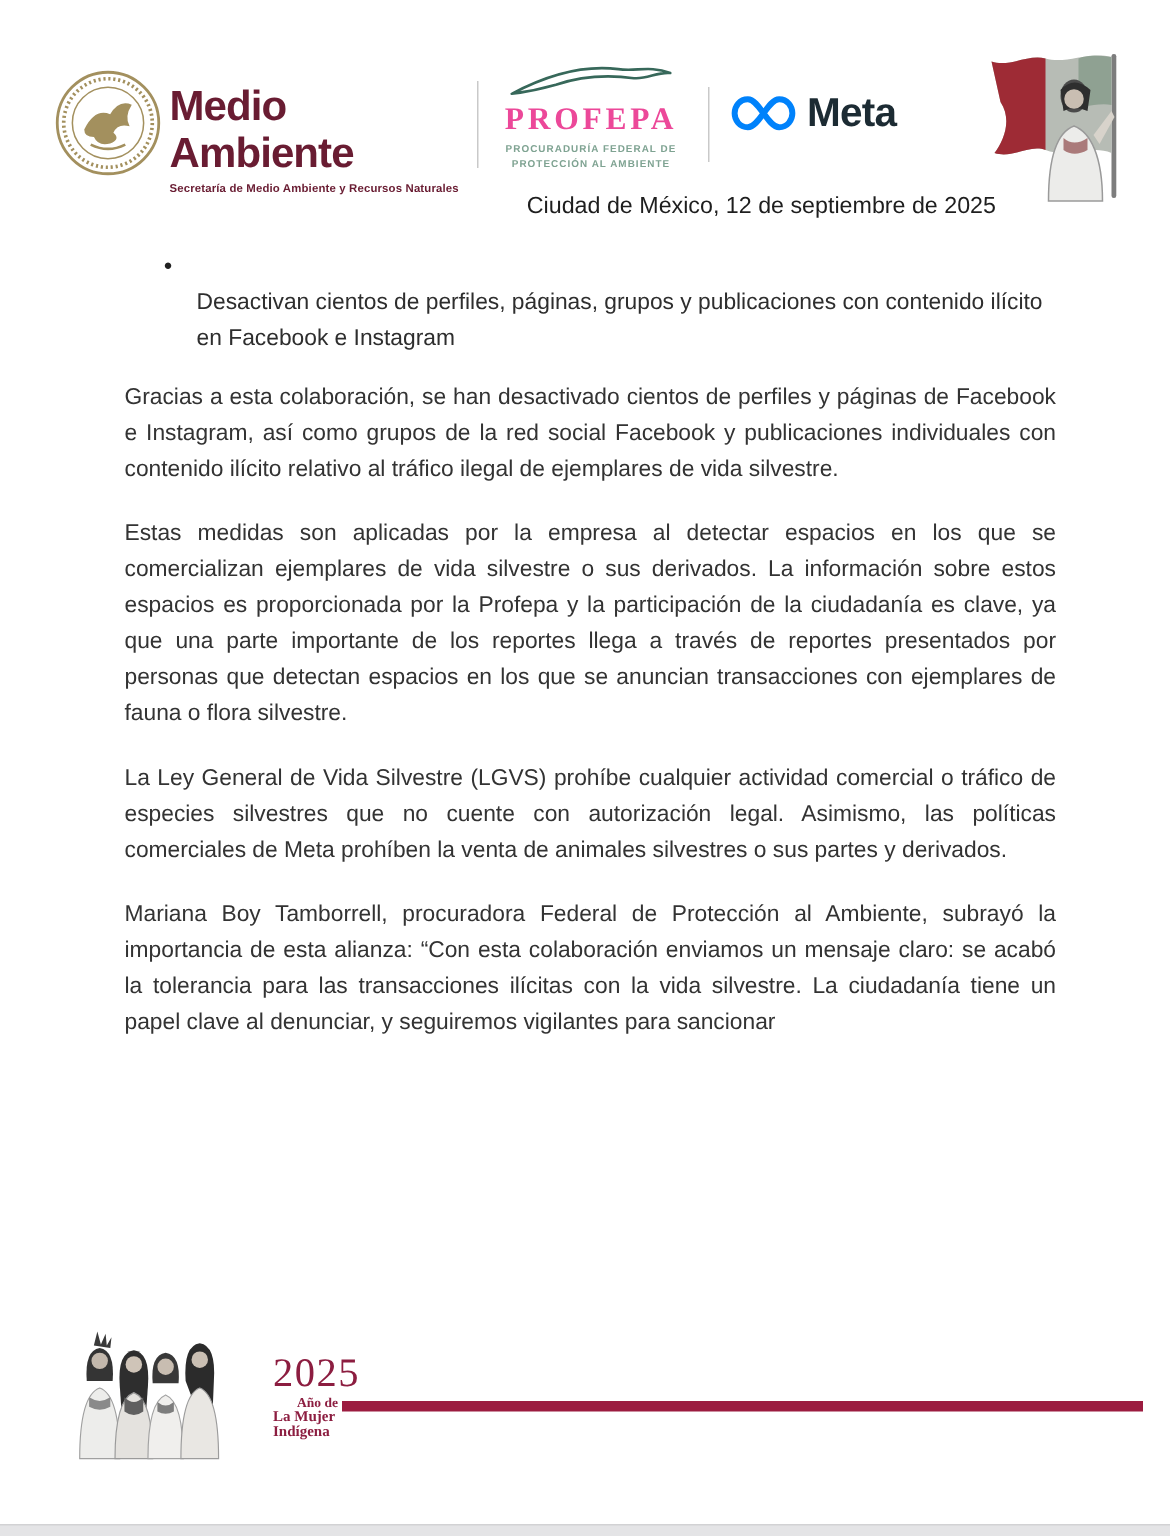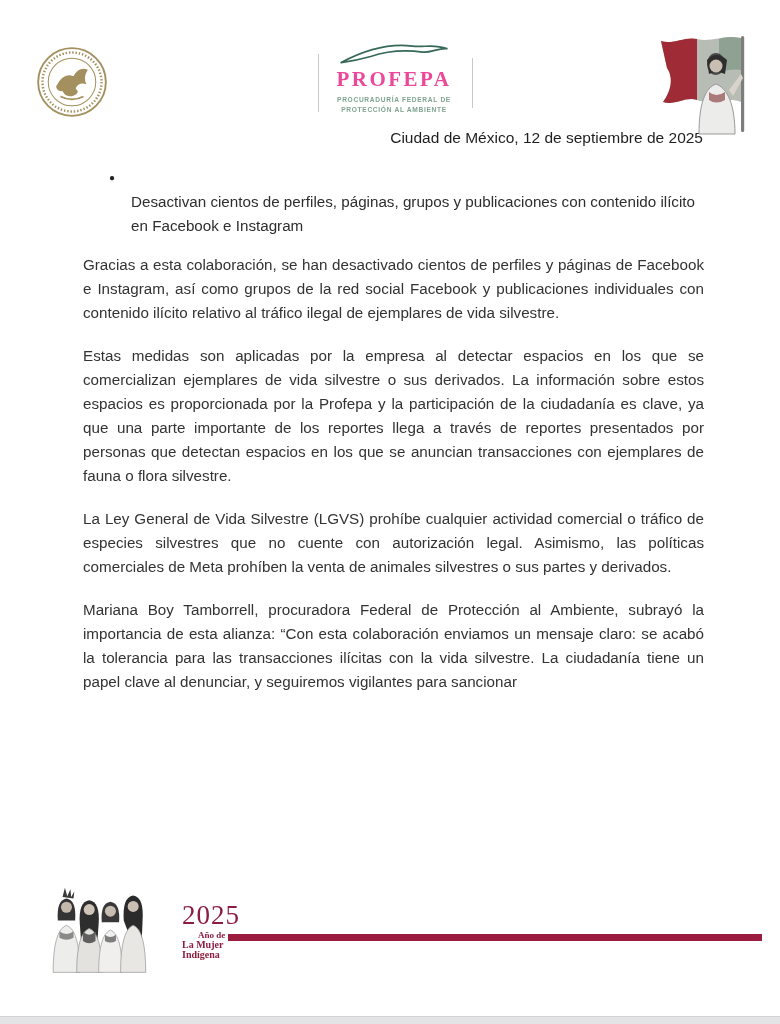--- a/index.html
+++ b/index.html
@@ -22,21 +22,21 @@
   .profepa-block { position:absolute; left:328px; top:40px; width:132px; text-align:center; }
   .profepa-swoosh { width:118px; height:26px; display:block; margin:0 auto; }
   .profepa-wordmark { font-family:"Liberation Serif","DejaVu Serif",serif; font-size:21px; font-weight:bold; color:#ec4899; letter-spacing:2.5px; margin-top:1px; }
   .profepa-tagline { font-size:6.6px; color:#7FA392; letter-spacing:0.7px; line-height:1.45; margin-top:3px; font-weight:bold; }
   .meta-block { position:absolute; left:487px; top:60px; display:flex; align-items:center; gap:7px; }
   .meta-infinity { width:44px; height:27px; }
   .meta-wordmark { font-size:27px; font-weight:bold; color:#1C2B33; letter-spacing:-0.5px; }
   .flag-art { position:absolute; left:653px; top:30px; width:112px; height:106px; }
 
   
-  .dateline-block { text-align:right; padding-right:77px; margin-top:3px; }
+  .dateline-block { text-align:right; padding-right:116px; margin-top:3px; }
   .dateline-block div { font-size:15.5px; color:#1e1e1e; line-height:22px; }
 
   
   .headline { margin-top:25px; text-align:center; color:#1c1c1c; font-weight:bold; font-size:18.5px; line-height:28px; }
 
   
   .content { margin:0 76px 0 83px; }
   .bullets { margin-top:17px; }
   .bullet-item { display:flex; padding-left:26px; gap:16px; }
   .bullet-dot { font-size:10px; color:#222; line-height:24px; }
@@ -64,36 +64,46 @@
   <div class="header">
 
     <svg class="seal" viewBox="0 0 100 100" aria-hidden="true">
       <circle cx="50" cy="50" r="47" fill="none" stroke="#A3905E" stroke-width="2.6"></circle>
       <circle cx="50" cy="50" r="41" fill="none" stroke="#A3905E" stroke-width="3.4" stroke-dasharray="2 2.6"></circle>
       <circle cx="50" cy="50" r="33" fill="none" stroke="#A3905E" stroke-width="1.4"></circle>
       <path d="M28 56 Q38 36 52 42 Q60 28 72 33 Q65 44 70 53 Q59 50 55 59 Q62 65 52 69 Q41 72 37 63 Q28 63 28 56 Z" fill="#A3905E"></path>
       <path d="M34 70 Q50 78 66 70" fill="none" stroke="#A3905E" stroke-width="2.4"></path>
     </svg>
 
+    <div class="ma-block">
+      <div class="ma-wordmark">Medio Ambiente</div>
+      <div class="ma-tagline">Secretaría de Medio Ambiente y Recursos Naturales</div>
+    </div>
 
     <div class="vdiv vdiv-1"></div>
 
     <div class="profepa-block">
       <svg class="profepa-swoosh" viewBox="0 0 130 30" aria-hidden="true">
         <path d="M4 26 C34 10 62 4 86 7 C100 9 110 4 126 10 C116 9 108 15 98 14 C76 11 56 13 38 19 C24 23 12 25 4 26 Z" fill="none" stroke="#37685A" stroke-width="2" stroke-linejoin="round"></path>
       </svg>
       <div class="profepa-wordmark">PROFEPA</div>
       <div class="profepa-tagline">
         <div>PROCURADURÍA FEDERAL DE</div>
         <div>PROTECCIÓN AL AMBIENTE</div>
       </div>
     </div>
 
     <div class="vdiv vdiv-2"></div>
 
+    <div class="meta-block">
+      <svg class="meta-infinity" viewBox="0 0 40 24" aria-hidden="true">
+        <path d="M10.5 3.5 C5.5 3.5 2.5 7.8 2.5 12 C2.5 16.2 5.5 20.5 10.5 20.5 C17.5 20.5 22.5 3.5 29.5 3.5 C34.5 3.5 37.5 7.8 37.5 12 C37.5 16.2 34.5 20.5 29.5 20.5 C22.5 20.5 17.5 3.5 10.5 3.5 Z" fill="none" stroke="#0082FB" stroke-width="3.6" stroke-linejoin="round" stroke-linecap="round"></path>
+      </svg>
+      <span class="meta-wordmark">Meta</span>
+    </div>
 
     <svg class="flag-art" viewBox="0 0 112 106" aria-hidden="true">
       <rect x="88" y="6" width="3.2" height="96" rx="1.5" fill="#7d7d7d"></rect>
       <path d="M88 8 C72 4 58 13 44 9 C32 6 20 15 8 11 L14 38 C22 50 16 64 10 72 C22 76 33 66 44 70 C60 76 74 66 88 72 Z" fill="#b7bcb5"></path>
       <path d="M8 11 C20 15 32 6 44 9 L44 70 C33 66 22 76 10 72 C16 64 22 50 14 38 Z" fill="#9E2B35"></path>
       <path d="M66 9 C73 6 80 7 88 8 L88 40 C80 38 72 42 66 40 Z" fill="#6F8A74" opacity="0.55"></path>
       <ellipse cx="63" cy="34" rx="9" ry="11" fill="#4a4a4a"></ellipse>
       <path d="M54 30 Q63 20 74 30 L72 44 Q63 40 56 44 Z" fill="#2e2e2e"></path>
       <circle cx="63" cy="36" r="6.5" fill="#c9beb2"></circle>
       <path d="M46 104 C46 74 52 58 63 54 C74 58 82 74 82 104 Z" fill="#ececea" stroke="#9a9a9a" stroke-width="1"></path>

